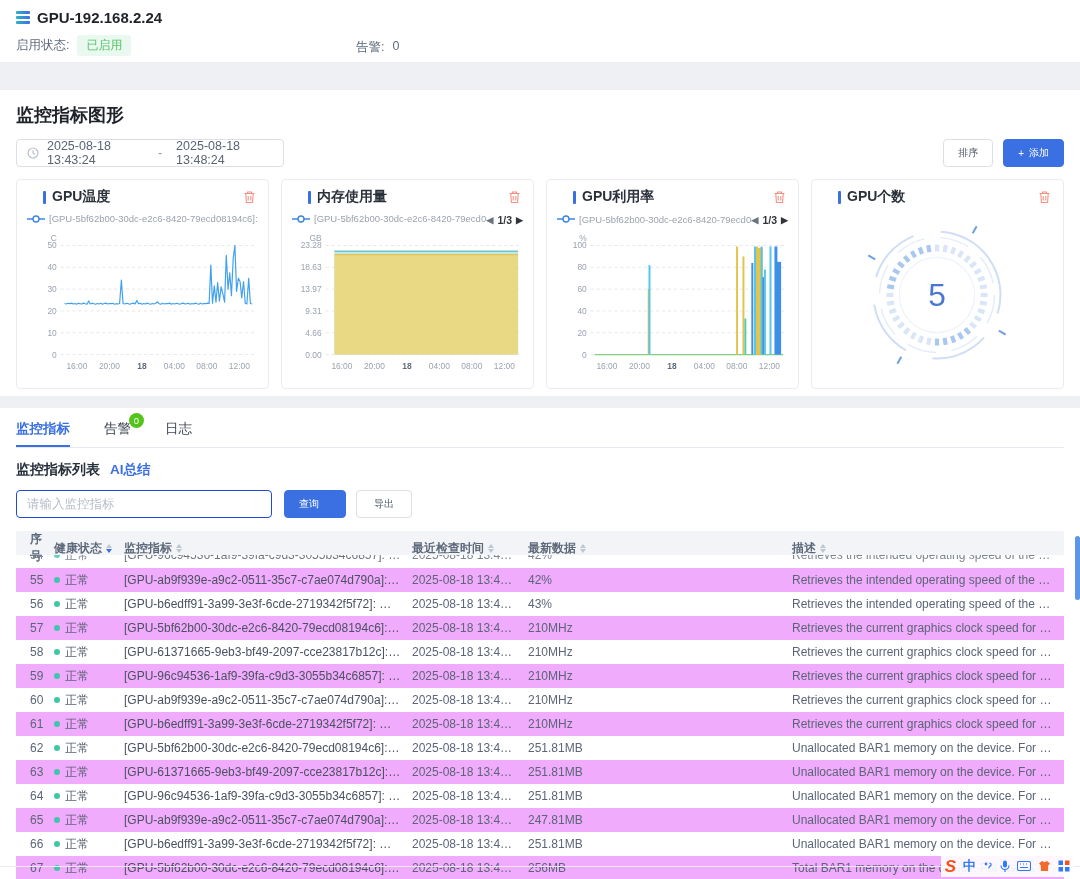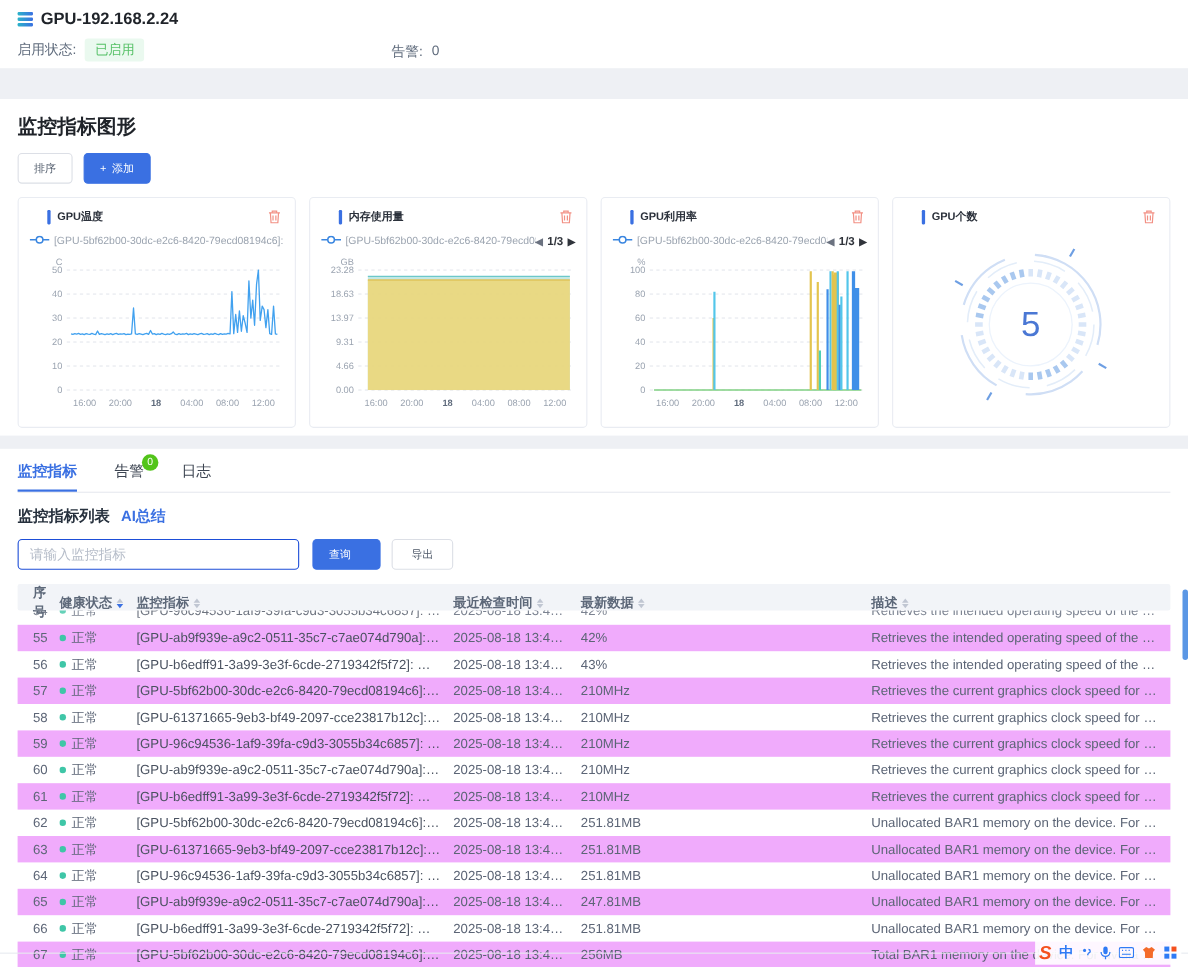--- a/index.html
+++ b/index.html
@@ -23,21 +23,21 @@
   .section-title { font-size:18px; font-weight:bold; color:#1f2329; }
   .controls-row { display:flex; justify-content:space-between; align-items:center; margin-top:12px; }
   .date-range { display:flex; align-items:center; gap:8px; width:268px; height:28px; border:1px solid #dcdfe6; border-radius:4px; padding:0 10px; font-size:12.5px; color:#5a6472; background:#fff; cursor:pointer; }
   .date-sep { color:#8a93a3; padding:0 6px; }
   .btn { height:28px; border-radius:4px; font-size:10px; cursor:pointer; border:1px solid #dcdfe6; background:#fff; color:#4e5969; padding:0 14px; }
   .btn-primary { background:#3a70e2; border-color:#3a70e2; color:#fff; display:inline-flex; align-items:center; gap:5px; }
   .right-buttons { display:flex; gap:10px; }
   .cards-row { display:flex; gap:12px; margin-top:12px; height:210px; }
   .chart-card { flex:1; border:1px solid #e9ecf2; border-radius:4px; padding:8px 10px; position:relative; background:#fff; overflow:hidden; }
   .card-title-row { display:flex; align-items:center; justify-content:space-between; }
-  .card-title { display:flex; align-items:center; gap:6px; font-size:10px; font-weight:bold; color:#2b313b;padding-left:16px; }
+  .card-title { display:flex; align-items:center; gap:6px; font-size:14px; font-weight:bold; color:#2b313b;padding-left:16px; }
   .card-title::before { content:""; width:3px; height:13px; background:#3a70e2; border-radius:1px; }
   .trash-btn { background:none; border:none; cursor:pointer; padding:2px; line-height:0; }
   .legend-row { display:flex; align-items:center; margin-top:6px; height:15px; font-size:9.5px; color:#9aa3af; }
   .legend-row.centered { justify-content:center; }
   .legend-marker { flex:0 0 auto; margin-right:4px; }
   .legend-text { white-space:nowrap; overflow:hidden; flex:1 1 auto; }
   .pager { flex:0 0 auto; display:flex; align-items:center; gap:4px; font-size:10.5px; color:#30343b; font-weight:bold; }
   .pager .pg-arrow { cursor:pointer; font-size:9px; color:#30343b; }
   .pager .pg-arrow.dim { color:#6b7280; }
   .chart-box { margin-top:2px; }
@@ -108,20 +108,31 @@
     <span class="alarm-group">
       <span>告警:</span>
       <span>0</span>
     </span>
   </div>
 </section>
 
 <section class="panel charts-panel">
   <h2 class="section-title">监控指标图形</h2>
   <div class="controls-row">
+    <div class="date-range">
+      <span class="ime-ic">
+        <svg width="12" height="12" viewBox="0 0 12 12">
+            <circle cx="6" cy="6" r="5" fill="none" stroke="#b9c0cc" stroke-width="1.2"></circle>
+            <path d="M6 3.2 V6 l2 1.4" fill="none" stroke="#b9c0cc" stroke-width="1.2"></path>
+          </svg>
+      </span>
+      <span>2025-08-18 13:43:24</span>
+      <span class="date-sep">-</span>
+      <span>2025-08-18 13:48:24</span>
+    </div>
     <div class="right-buttons">
       <button class="btn">排序</button>
       <button class="btn btn-primary">
           <span>+</span>
           <span>添加</span>
         </button>
     </div>
   </div>
 
   <div class="cards-row">

